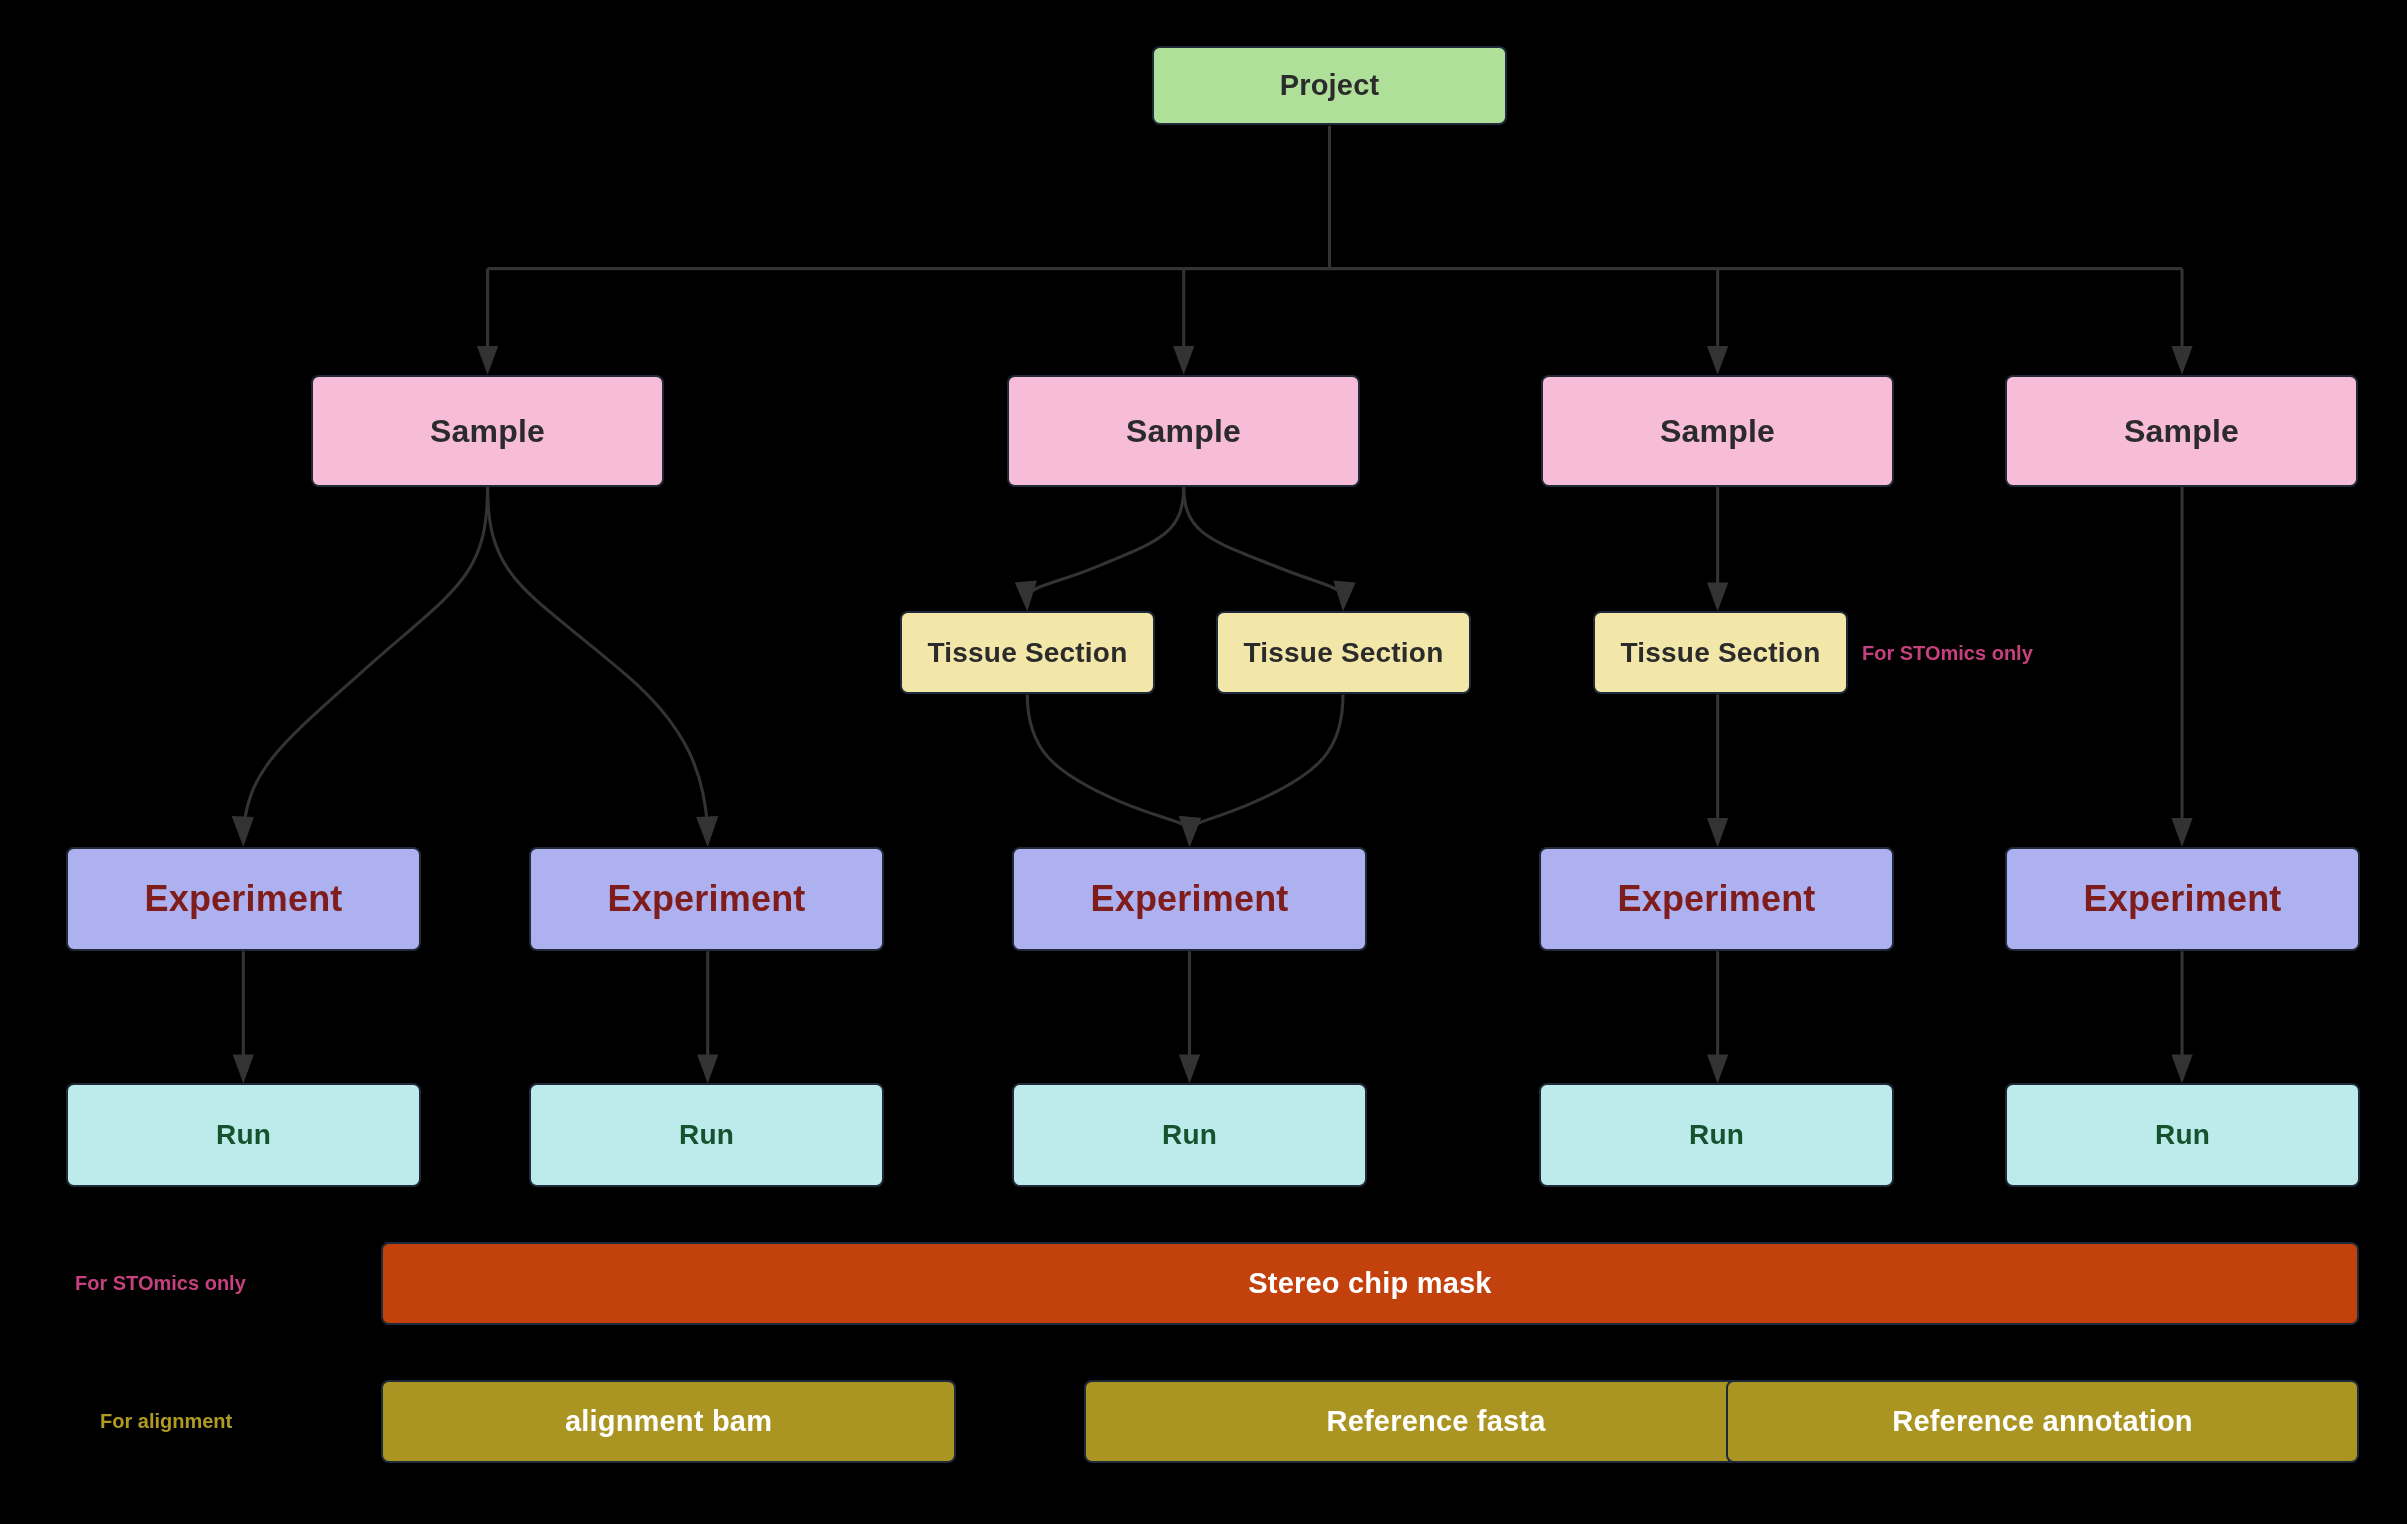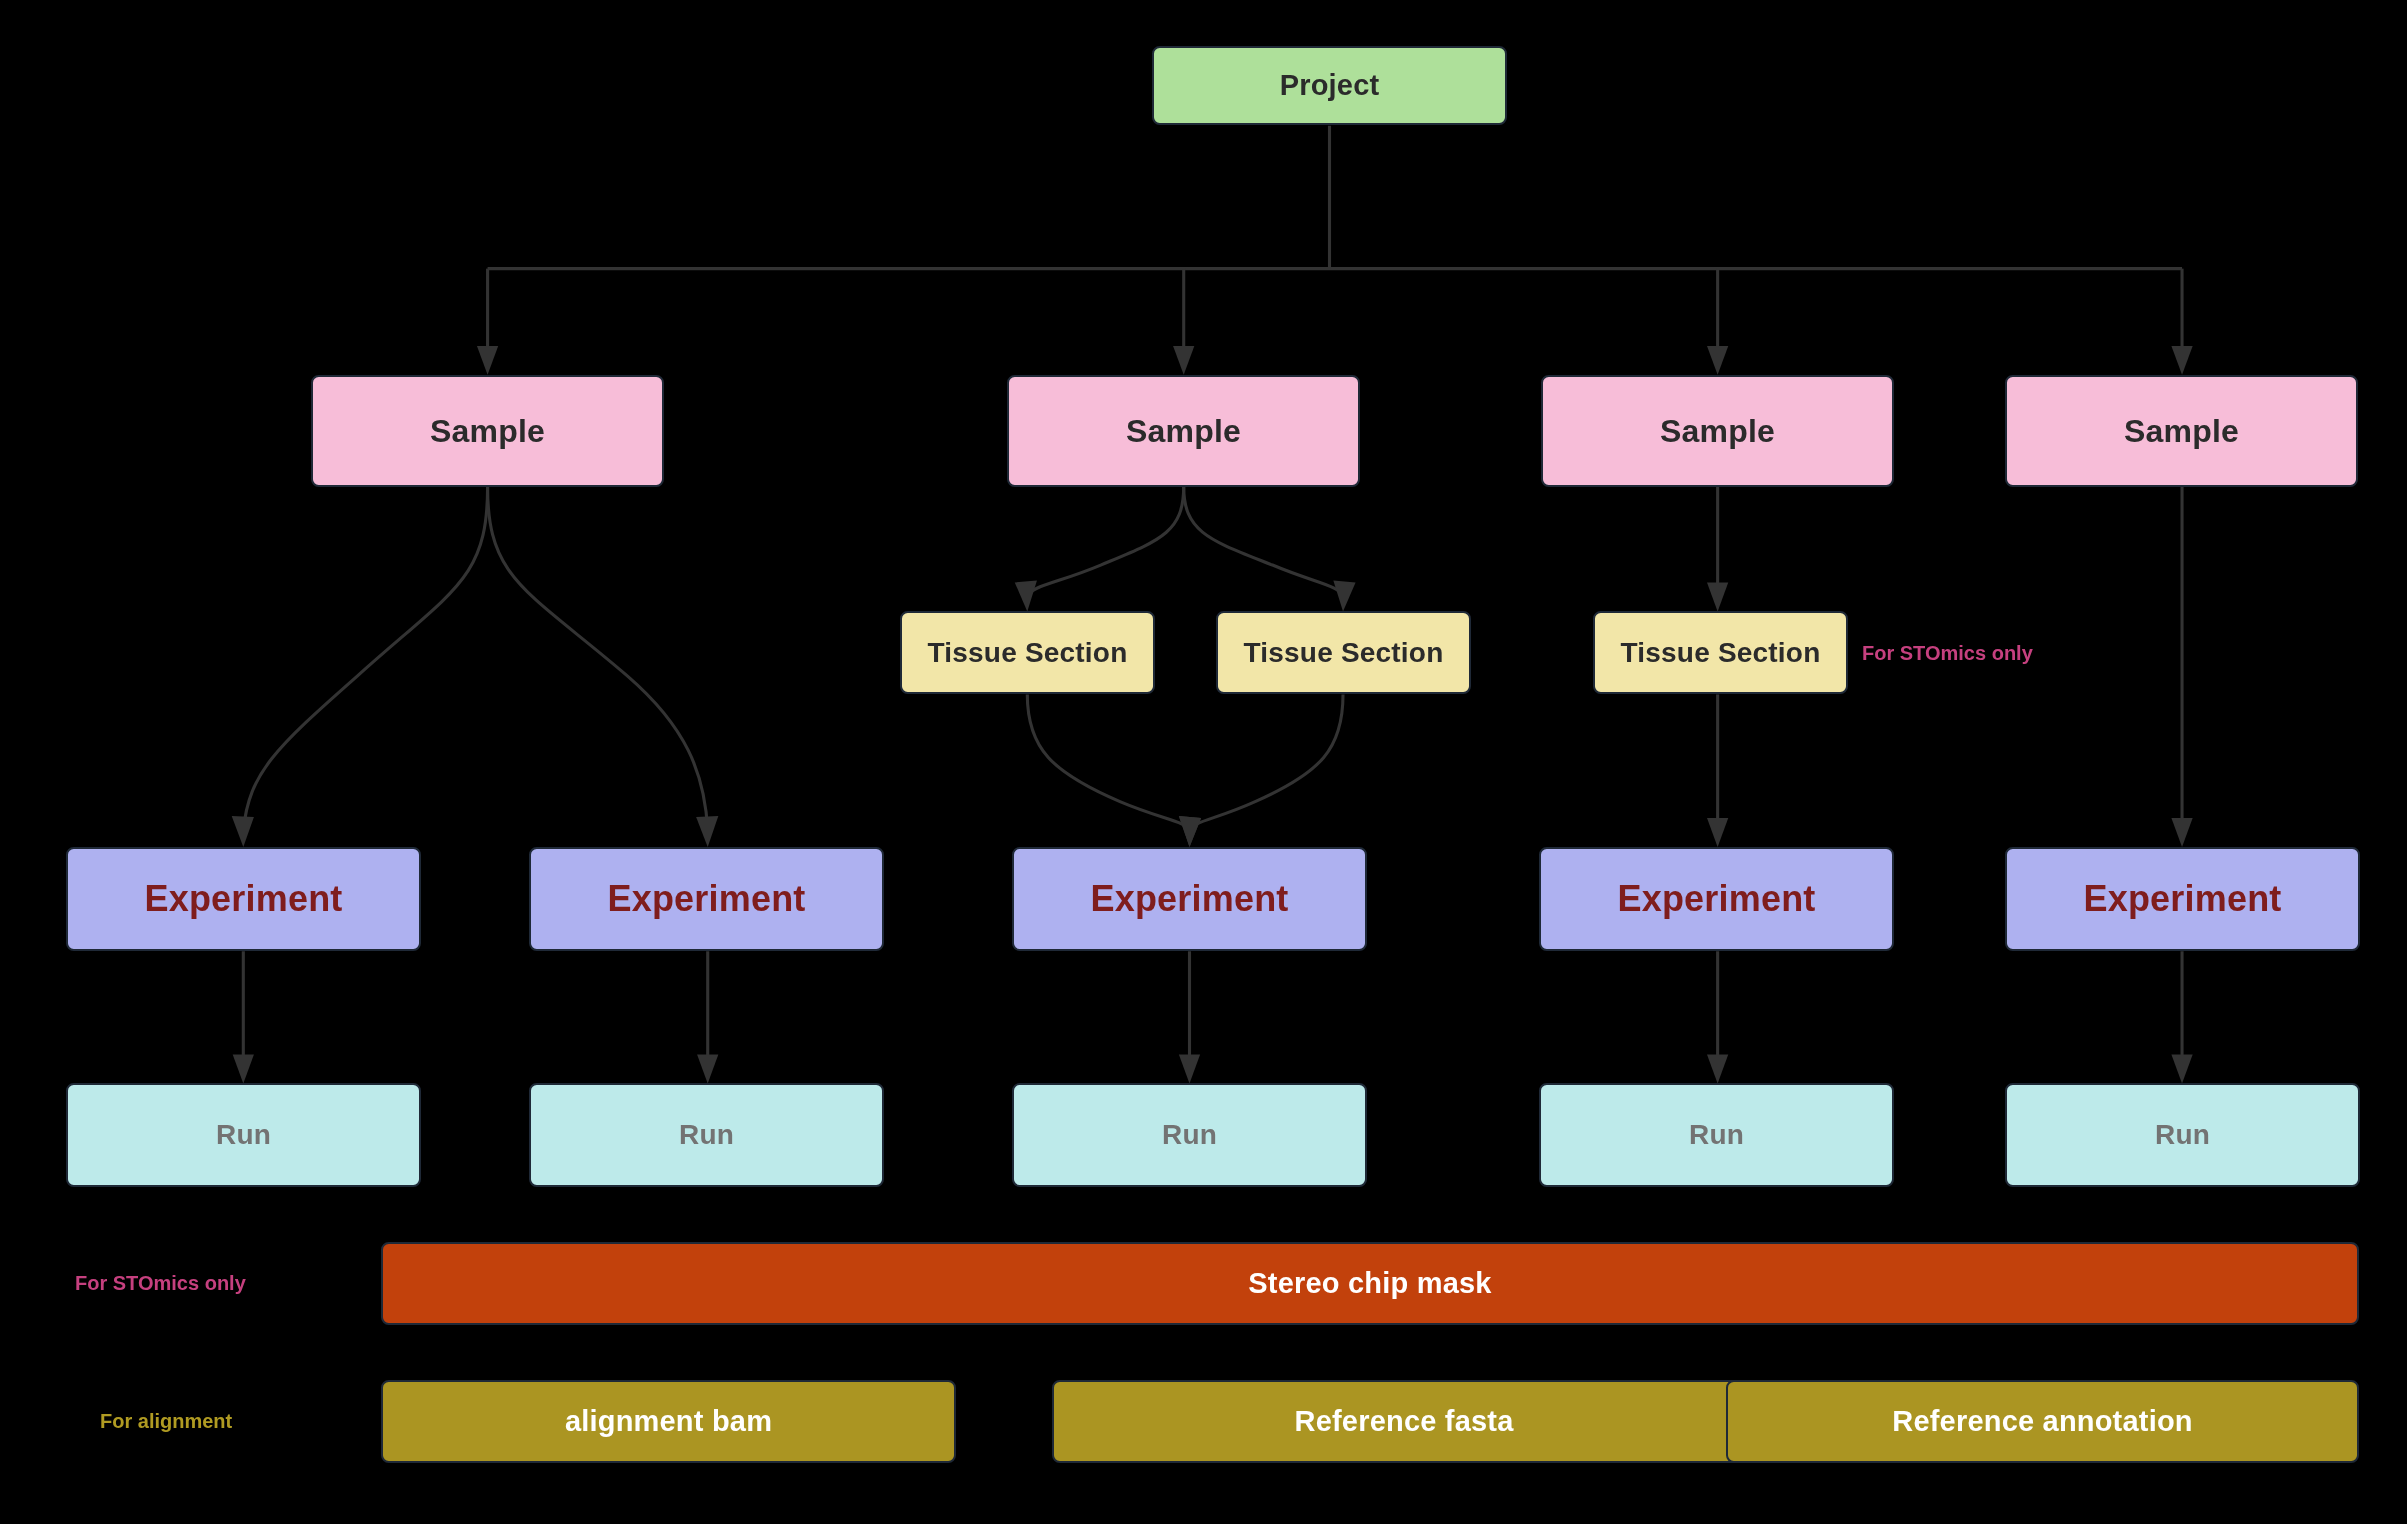--- a/index.html
+++ b/index.html
@@ -63,21 +63,21 @@
     color: #2b2b2b;
     font-size: 28px;
   }
   .node-experiment {
     background: #aeb1f0;
     color: #7f1d1d;
     font-size: 36px;
   }
   .node-run {
     background: #bdeaea;
-    color: #737373;
+    color: #14532d;
     font-size: 28px;
   }
   .node-stereo {
     background: #c2410c;
     color: #ffffff;
     font-size: 29px;
   }
   .node-align {
     background: #ab9522;
     color: #ffffff;
@@ -186,17 +186,17 @@
   <div class="node-box node-run" style="left:529px; top:1083px; width:355px; height:104px;">Run</div>
   <div class="node-box node-run" style="left:1012px; top:1083px; width:355px; height:104px;">Run</div>
   <div class="node-box node-run" style="left:1539px; top:1083px; width:355px; height:104px;">Run</div>
   <div class="node-box node-run" style="left:2005px; top:1083px; width:355px; height:104px;">Run</div>
 
   <div class="side-label label-stomics" style="left:75px; top:1262px; height:42px;">For STOmics only</div>
   <div class="node-box node-stereo" style="left:381px; top:1242px; width:1978px; height:83px;">Stereo chip mask</div>
 
   <div class="side-label label-alignment" style="left:100px; top:1400px; height:42px;">For alignment</div>
   <div class="node-box node-align" style="left:381px; top:1380px; width:575px; height:83px;">alignment bam</div>
-  <div class="node-box node-align" style="left:1052px; top:1380px; width:704px; height:83px;">Reference fasta</div>
+  <div class="node-box node-align" style="left:1084px; top:1380px; width:704px; height:83px;">Reference fasta</div>
   <div class="node-box node-align" style="left:1726px; top:1380px; width:633px; height:83px;">Reference annotation</div>
 
 </div>
 
 
 </body></html>

